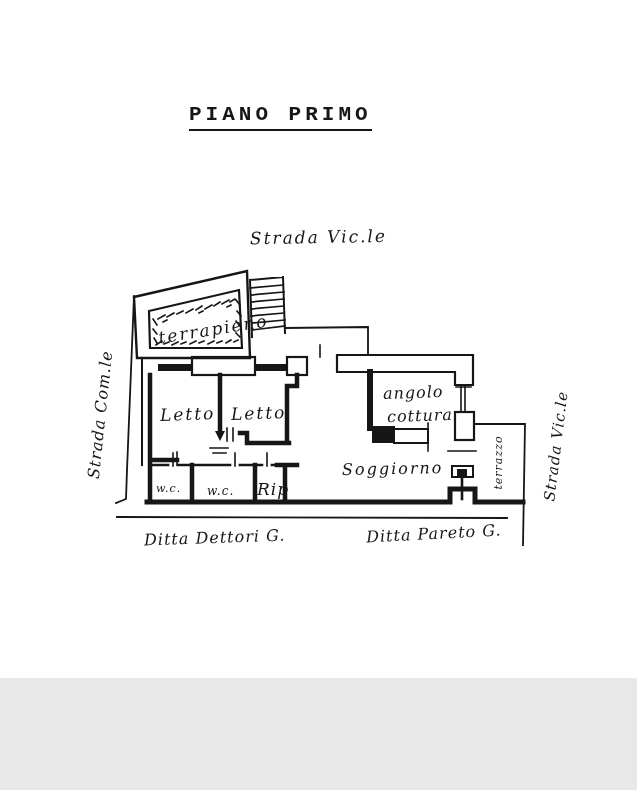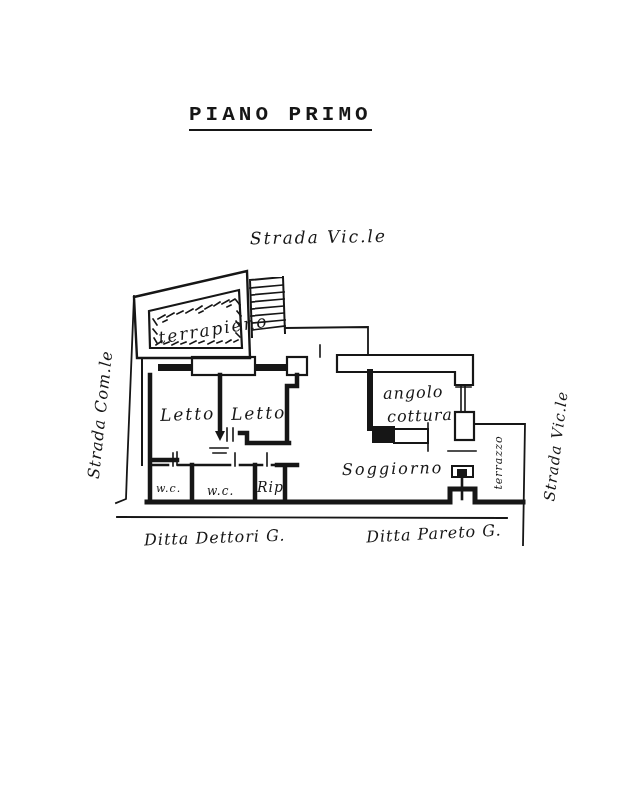--- a/index.html
+++ b/index.html
@@ -1,18 +1,18 @@
 <!DOCTYPE html>
 <html><head>
 <meta charset="utf-8">
 <style>
   html,body{margin:0;padding:0;background:#e8e8e8;}
   .page{
     position:relative;
-    width:637px;height:790px;
+    width:637px;height:678px;
     background:#ffffff;
     overflow:hidden;
     font-family:"DejaVu Serif", serif;
     color:#161616;
   }
   .plan-svg{position:absolute;left:0;top:0;}
   .title{
     position:absolute;left:189px;top:103px;
     font-family:"Liberation Mono","DejaVu Sans Mono",monospace;
     font-weight:bold;font-size:21px;letter-spacing:4px;
@@ -126,21 +126,21 @@
   <div class="label hw-md" style="left:383px;top:383px;transform:rotate(-2deg);">angolo</div>
 
   <div class="label hw-md" style="left:387px;top:406px;transform:rotate(-2deg);">cottura</div>
 
   <div class="label hw-md" style="left:342px;top:459px;letter-spacing:2px;transform:rotate(-1deg);">Soggiorno</div>
 
   <div class="label hw-sm" style="left:156px;top:482px;">w.c.</div>
 
   <div class="label hw-sm" style="left:207px;top:484px;font-size:12px;">w.c.</div>
 
-  <div class="label hw-sm" style="left:257px;top:479px;font-size:14px;">Rip</div>
+  <div class="label hw-sm" style="left:257px;top:479px;font-size:17px;">Rip</div>
 
   <div class="label hw-sm vert" style="left:457px;top:456px;width:82px;transform:rotate(-90deg);">terrazzo</div>
 
   <div class="label hw-md" style="left:144px;top:528px;transform:rotate(-2deg);">Ditta Dettori G.</div>
 
   <div class="label hw-md" style="left:366px;top:524px;transform:rotate(-3deg);">Ditta Pareto G.</div>
 
 </div>
 
 </body></html>

